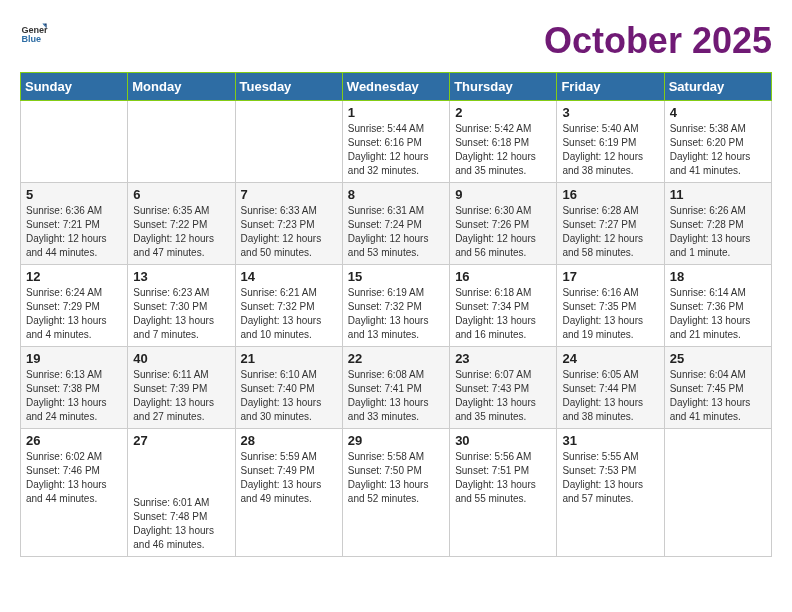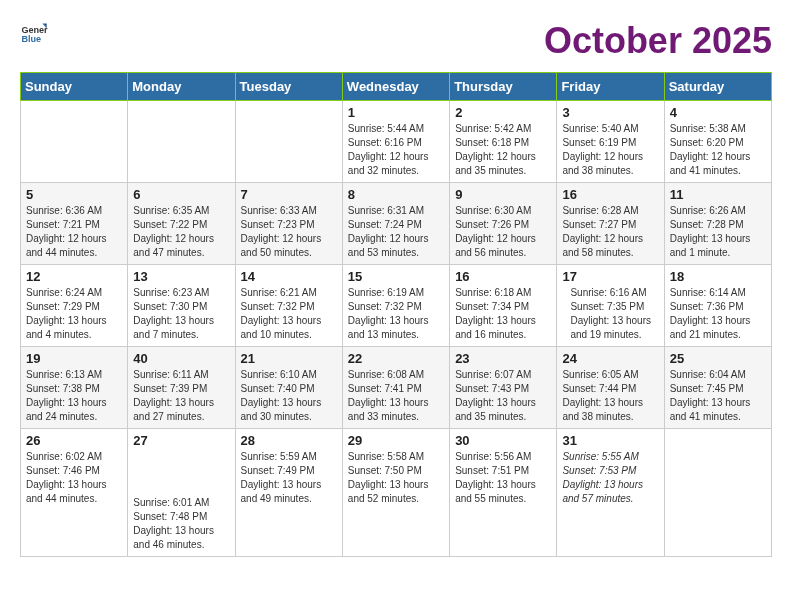--- a/index.html
+++ b/index.html
@@ -223,21 +223,21 @@
         </td>
         <td>
           <div class="day-number">16</div>
           <div class="cell-text" style="white-space: pre-line;">Sunrise: 6:18 AM
 Sunset: 7:34 PM
 Daylight: 13 hours
 and 16 minutes.</div>
         </td>
         <td>
           <div class="day-number">17</div>
-          <div class="cell-text" style="white-space: pre-line; margin-left: 8px;">Sunrise: 6:16 AM
+          <div class="cell-text" style="white-space: pre-line;">Sunrise: 6:16 AM
 Sunset: 7:35 PM
 Daylight: 13 hours
 and 19 minutes.</div>
         </td>
         <td>
           <div class="day-number">18</div>
           <div class="cell-text" style="white-space: pre-line;">Sunrise: 6:14 AM
 Sunset: 7:36 PM
 Daylight: 13 hours
 and 21 minutes.</div>
@@ -325,21 +325,21 @@
         </td>
         <td>
           <div class="day-number">30</div>
           <div class="cell-text" style="white-space: pre-line;">Sunrise: 5:56 AM
 Sunset: 7:51 PM
 Daylight: 13 hours
 and 55 minutes.</div>
         </td>
         <td>
           <div class="day-number">31</div>
-          <div class="cell-text" style="white-space: pre-line; font-style: italic;">Sunrise: 5:55 AM
+          <div class="cell-text" style="white-space: pre-line;">Sunrise: 5:55 AM
 Sunset: 7:53 PM
 Daylight: 13 hours
 and 57 minutes.</div>
         </td>
         <td class="empty-cell"></td>
       </tr>
     </tbody>
 </table>
 
 </body></html>

